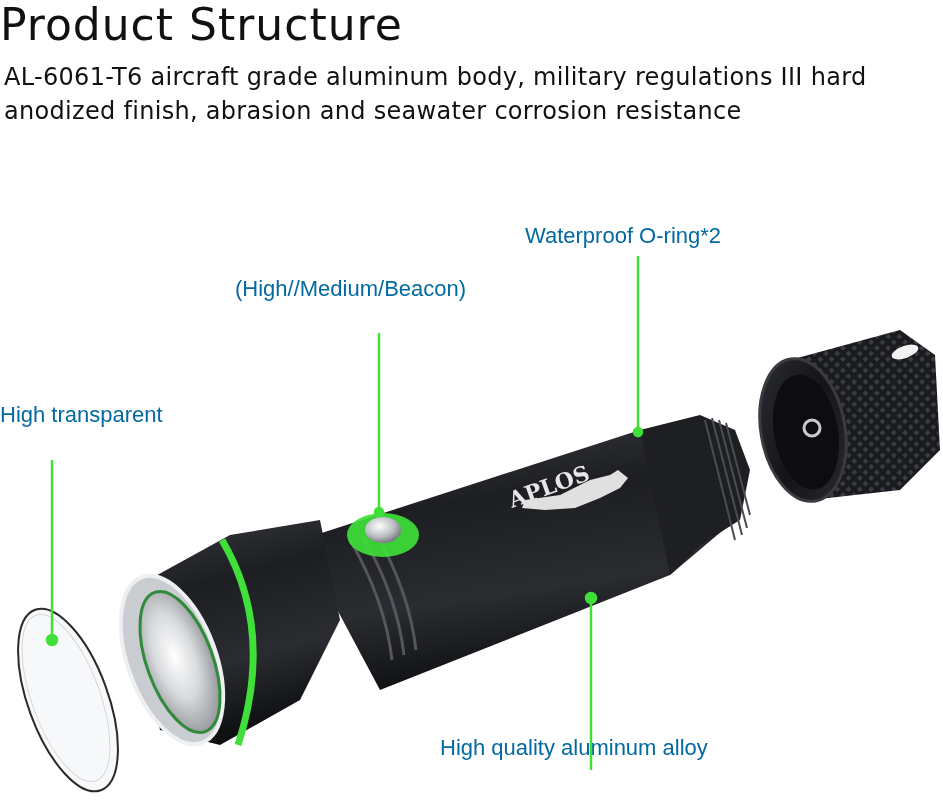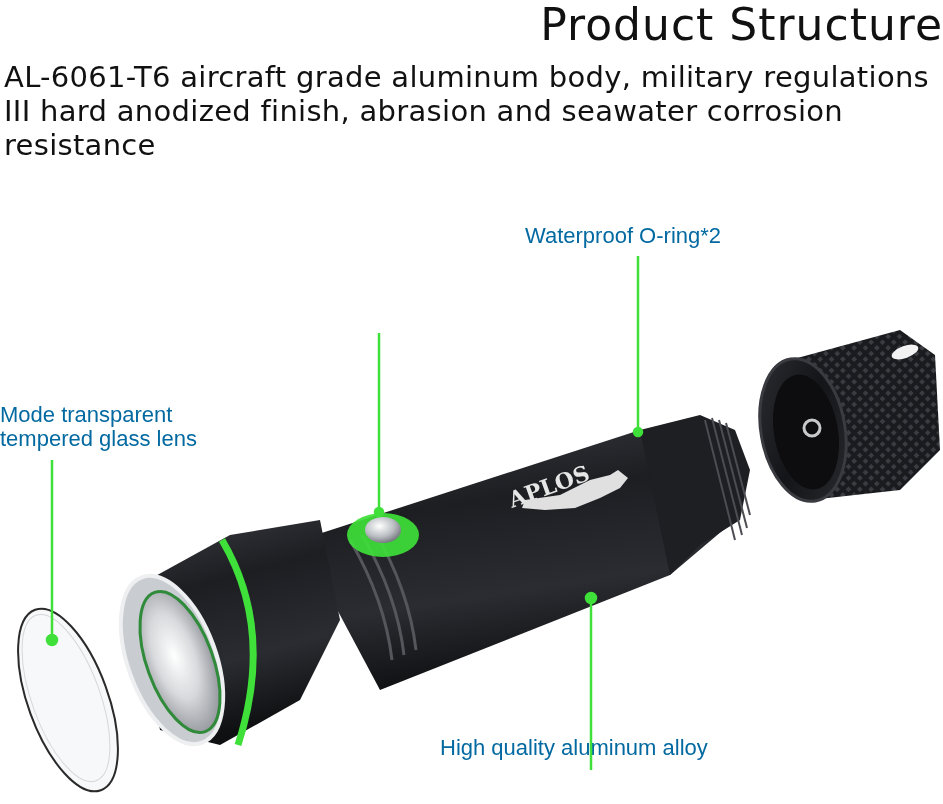--- a/index.html
+++ b/index.html
@@ -1,37 +1,37 @@
 <!DOCTYPE html>
 <html><head>
 <meta charset="utf-8">
 <style>
   html, body { margin: 0; padding: 0; background: #ffffff; }
   body { width: 943px; height: 804px; position: relative; overflow: hidden; font-family: "Liberation Sans", sans-serif; color: #111; }
-  .title { position: absolute; left: 0; top: 0; width: 943px; text-align: right; font-family: "DejaVu Sans", sans-serif; font-size: 44px; letter-spacing: 1px; line-height: 50px; font-weight: normal; color: #111; }
-  .subtitle { position: absolute; left: 4px; top: 60px; width: 935px; font-family: "DejaVu Sans", sans-serif; font-size: 29px; line-height: 34px; color: #111; letter-spacing: 0.3px; }
+  .title { position: absolute; left: 0; top: 0; width: 943px; text-align: left; font-family: "DejaVu Sans", sans-serif; font-size: 44px; letter-spacing: 1px; line-height: 50px; font-weight: normal; color: #111; }
+  .subtitle { position: absolute; left: 4px; top: 60px; width: 935px; font-family: "DejaVu Sans", sans-serif; font-size: 24px; line-height: 34px; color: #111; letter-spacing: 0.3px; }
   .label { position: absolute; font-size: 22px; line-height: 24px; text-align: left; color: #0369a1; white-space: nowrap; }
   svg.scene { position: absolute; left: 0; top: 0; }
 </style>
 </head>
 <body>
 
 <div class="title">Product Structure</div>
 <div class="subtitle">AL-6061-T6 aircraft grade aluminum body, military regulations III hard anodized finish, abrasion and seawater corrosion resistance</div>
 
 <div class="label" style="left:525px; top:224px; width:220px;">
   <span>Waterproof O-ring*2</span>
 </div>
 
 <div class="label" style="left:235px; top:277px; width:280px;">
+  <div>(High//Medium/Beacon)</div>
 </div>
 
 <div class="label" style="left:0px; top:403px; width:224px;">
-  <div>Mode transparent</div>
-  <div>tempered glass lens</div>
+  <div>High transparent</div>
 </div>
 
 <div class="label" style="left:440px; top:736px; width:300px;">
   <span>High quality aluminum alloy</span>
 </div>
 
 <svg class="scene" width="943" height="804" viewBox="0 0 943 804">
   <defs>
     <linearGradient id="bodyGrad" x1="0" y1="0" x2="0.25" y2="1">
       <stop offset="0" stop-color="#3a3b40"></stop>

